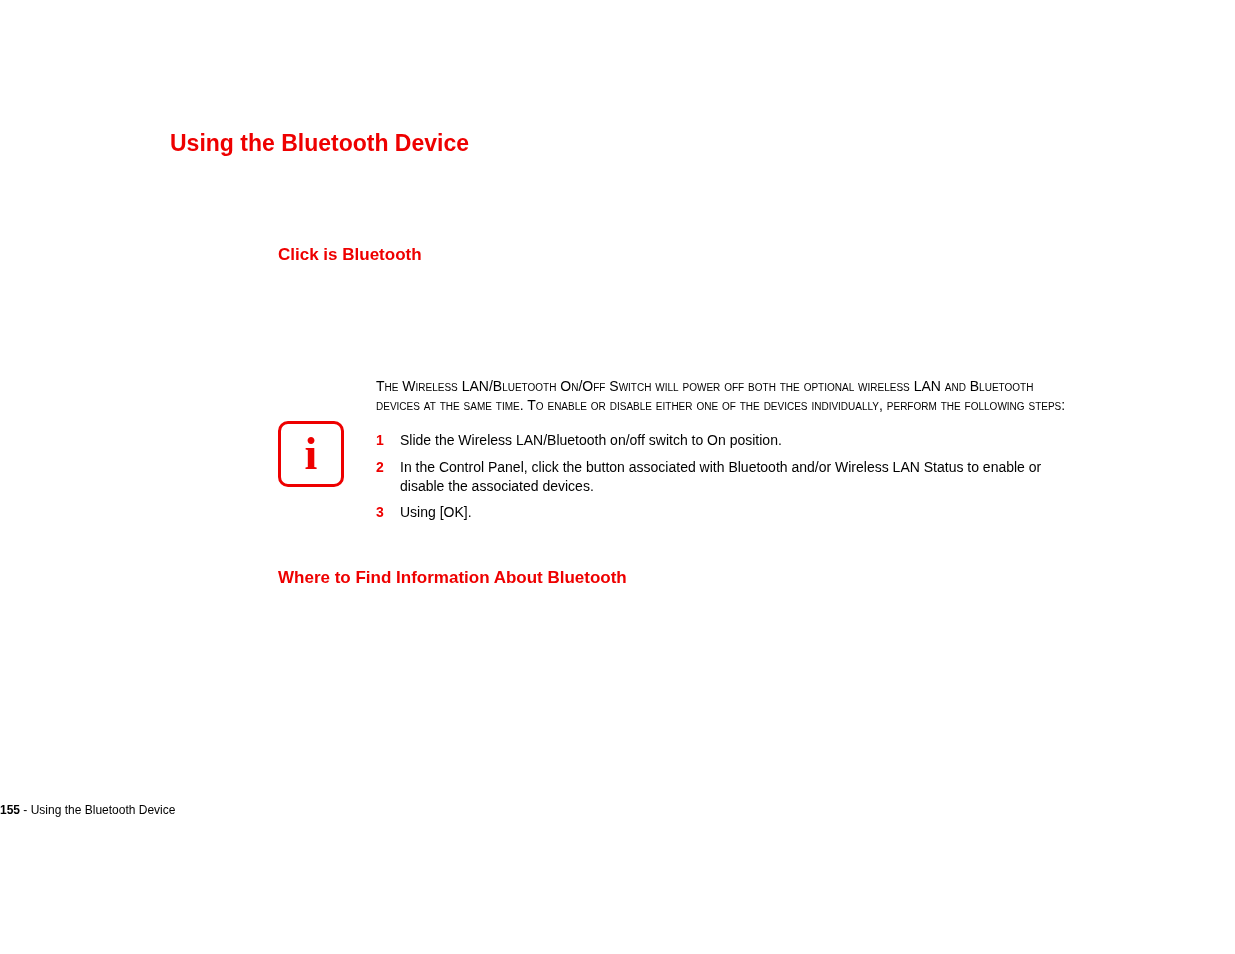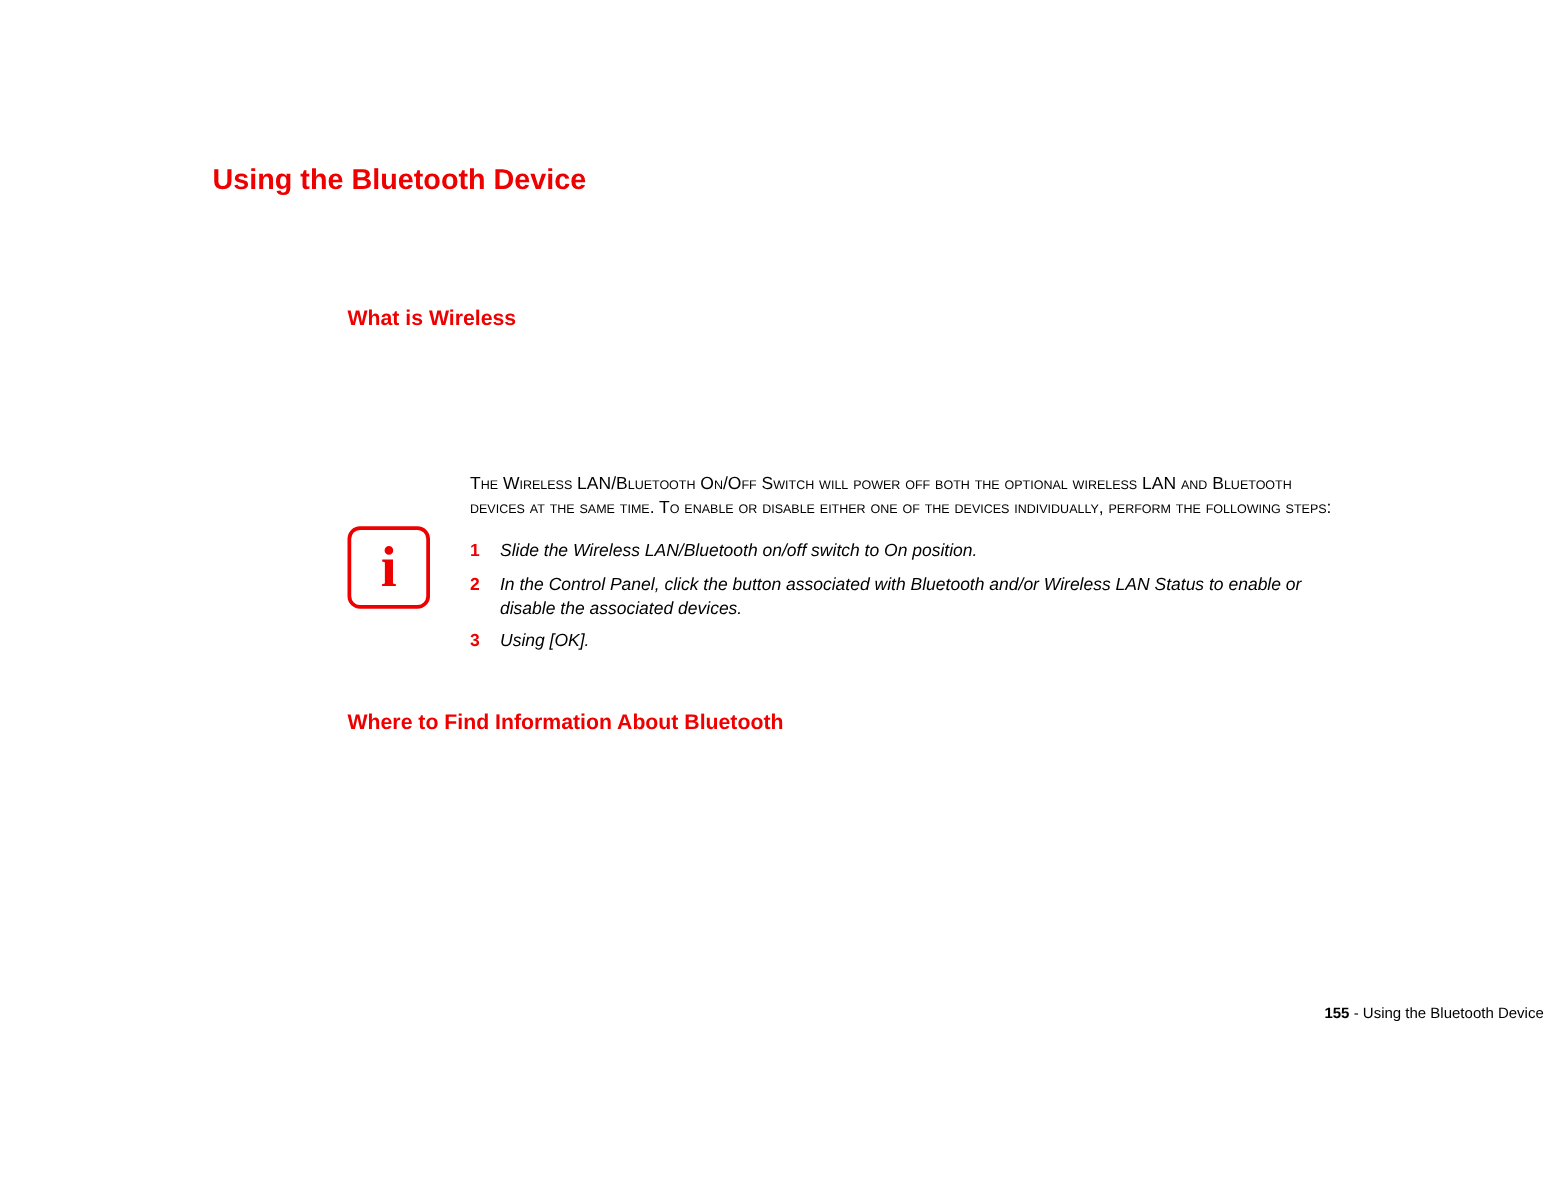--- a/index.html
+++ b/index.html
@@ -81,43 +81,42 @@
       color: #000;
     }
     .step-num {
       color: #ee0000;
       font-weight: bold;
       width: 24px;
       flex-shrink: 0;
     }
     .step-text {
       flex: 1;
-      font-style: italic;
     }
     .footer {
       position: absolute;
       bottom: 137px;
       left: 0;
       right: 0;
-      text-align: right;
+      text-align: left;
       font-size: 12px;
       color: #000;
     }
     .footer-pagenum {
       font-weight: bold;
     }
   </style>
 </head>
 <body>
 
 <div class="page">
 
   <h1 class="main-title">Using the Bluetooth Device</h1>
 
-  <h2 class="sub-heading">What is Wireless</h2>
+  <h2 class="sub-heading">Click is Bluetooth</h2>
 
   <div class="info-block">
     <div class="info-icon-wrap">
       <div class="info-icon">i</div>
     </div>
     <div class="info-content">
       <p class="intro-text">The Wireless LAN/Bluetooth On/Off Switch will power off both the optional wireless LAN and Bluetooth devices at the same time. To enable or disable either one of the devices individually, perform the following steps:</p>
       <ol class="steps">
         <li class="step">
           <span class="step-num">1</span>

